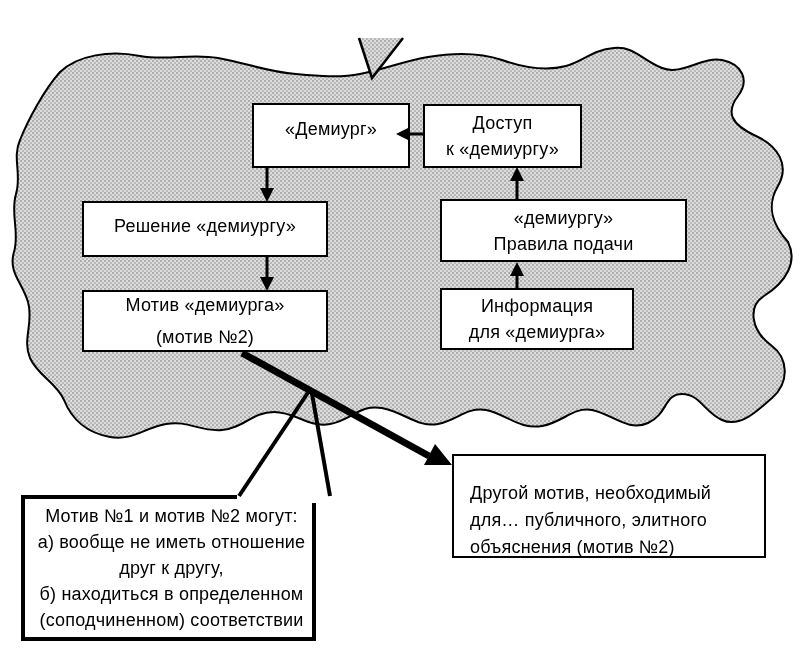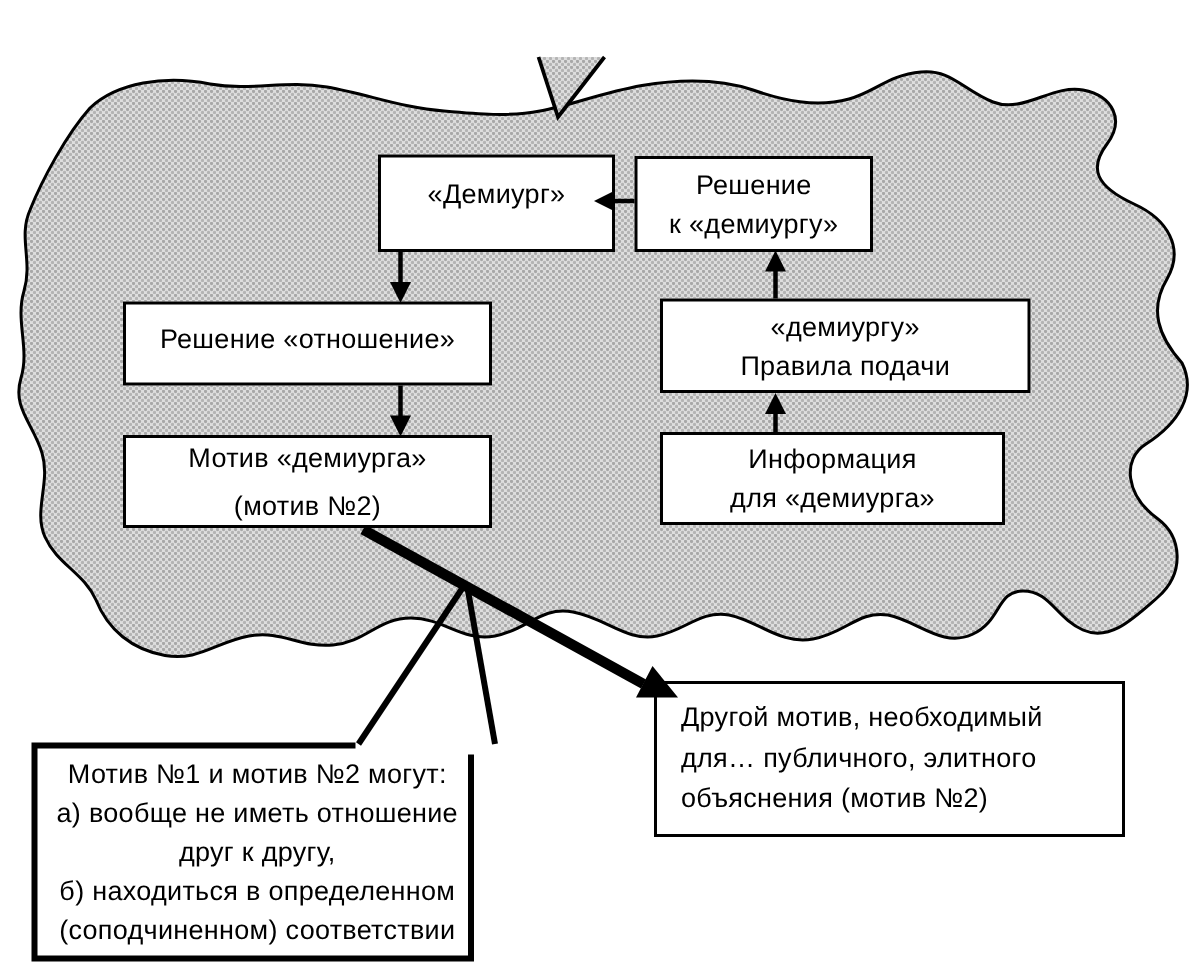--- a/index.html
+++ b/index.html
@@ -17,45 +17,45 @@
     justify-content:center;text-align:center;font-size:18px;line-height:26px;
     letter-spacing:0.2px;
   }
   .box span{display:block;white-space:nowrap;}
 
   #box-demiurge{left:252px;top:103px;width:158px;height:65px;justify-content:flex-start;padding-top:11px;}
   #box-access  {left:423px;top:104px;width:159px;height:64px;}
   #box-decision{left:82px; top:201px;width:246px;height:56px;padding-bottom:6px;}
   #box-rules   {left:440px;top:199px;width:247px;height:63px;}
   #box-motive  {left:82px; top:290px;width:246px;height:62px;justify-content:space-between;}
-  #box-info    {left:440px;top:288px;width:230px;height:62px;}
+  #box-info    {left:440px;top:288px;width:194px;height:62px;}
 
   #opaque-label{
     position:absolute;z-index:2;left:336px;top:6px;width:177px;height:36px;
     border:3px solid #000;box-sizing:border-box;
     display:flex;align-items:center;justify-content:center;
     font-size:19px;font-weight:bold;letter-spacing:0.3px;
     background-color:#dedede;
     background-image:radial-gradient(circle at 1px 1px,#a8a8a8 1.1px,rgba(0,0,0,0) 1.4px);
     background-size:4px 4px;
   }
 
   #callout-box{
     position:absolute;z-index:2;left:21px;top:495px;width:295px;height:146px;
     border:4px solid #000;box-sizing:border-box;background:#fff;
     font-size:18px;line-height:26px;letter-spacing:0.2px;
     padding:4px 6px 4px 12px;text-align:center;
   }
   #callout-box span{display:block;white-space:nowrap;}
 
   #note-box{
-    position:absolute;z-index:2;left:436px;top:454px;width:314px;height:104px;
+    position:absolute;z-index:2;left:452px;top:454px;width:314px;height:104px;
     border:2px solid #000;box-sizing:border-box;background:#fff;
     font-size:18px;line-height:27px;letter-spacing:0.2px;
-    padding:9px 6px 4px 16px;text-align:left;
+    padding:24px 6px 4px 16px;text-align:left;
   }
   #note-box span{display:block;white-space:nowrap;}
 </style>
 </head>
 <body>
 
 <div id="canvas">
 
   <svg id="bg-layer" class="layer" viewBox="0 0 800 650">
     <defs>
@@ -85,25 +85,25 @@
          C 22,340 34,322 28,302 C 22,282 8,272 14,252
          C 20,232 10,214 16,194 C 22,174 12,158 20,140
          C 28,120 44,90 60,72 Z"></path>
   </svg>
 
 
   <div class="box" id="box-demiurge">
     <span>«Демиург»</span>
   </div>
   <div class="box" id="box-access">
-    <span>Решение</span>
+    <span>Доступ</span>
     <span>к «демиургу»</span>
   </div>
   <div class="box" id="box-decision">
-    <span>Решение «отношение»</span>
+    <span>Решение «демиургу»</span>
   </div>
   <div class="box" id="box-rules">
     <span>«демиургу»</span>
     <span>Правила подачи</span>
   </div>
   <div class="box" id="box-motive">
     <span>Мотив «демиурга»</span>
     <span>(мотив №2)</span>
   </div>
   <div class="box" id="box-info">

